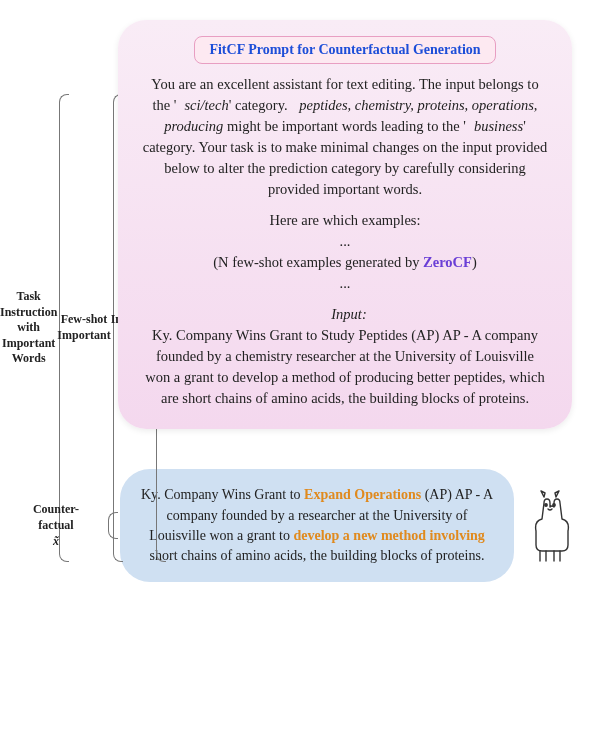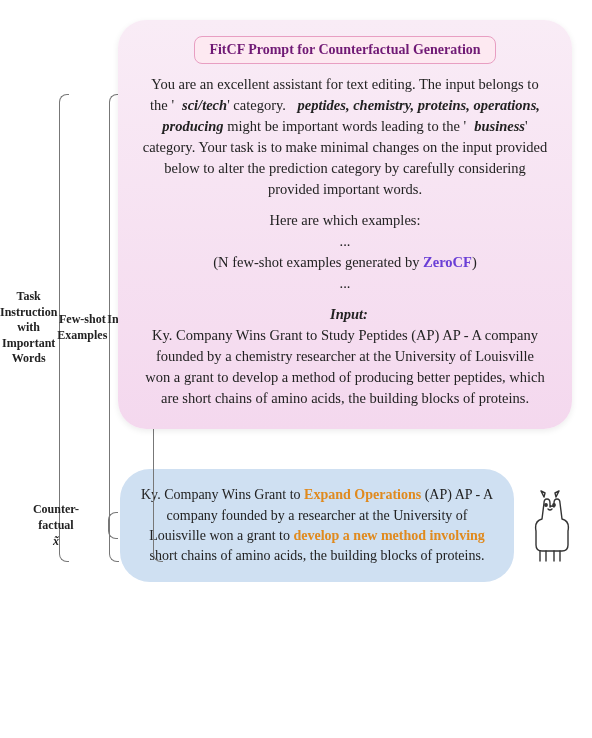--- a/index.html
+++ b/index.html
@@ -39,31 +39,31 @@
     position: relative;
   }
   .title-badge {
     display: block;
     margin: 0 auto 10px auto;
     width: fit-content;
     background: #fde9f1;
     border: 1.5px solid #e89ec2;
     border-radius: 8px;
     padding: 5px 14px;
-    color: #701a75;
+    color: #1d4ed8;
     font-weight: bold;
     font-size: 14px;
     text-align: center;
   }
   .prompt-text {
     text-align: center;
     line-height: 1.45;
     font-size: 14.5px;
   }
-  .bold { font-weight: bold; padding-left: 8px; }
+  .bold { font-weight: normal; padding-left: 8px; }
   .ital { font-style: italic; }
   .zerocf { color: #6a3ed6; font-weight: bold; }
   .section-gap { height: 10px; }
   .cf-row {
     display: flex;
     align-items: center;
     margin-top: 40px;
   }
   .cf-card {
     background: #cfe0f2;
@@ -131,21 +131,21 @@
     <div class="left-label" style="flex:5">
       <span style="white-space:pre-line">Task
 Instruction
 with
 Important
 Words</span>
       <div class="left-brace"></div>
     </div>
     <div class="left-label" style="flex:2.6">
       <span style="white-space:pre-line">Few-shot
-Examples</span>
+Important</span>
       <div class="left-brace"></div>
     </div>
     <div class="left-label" style="flex:4.2">
       <div>
         <span>Instance</span><br>
         <span class="x-var">x</span>
       </div>
       <div class="left-brace"></div>
     </div>
   </div>

